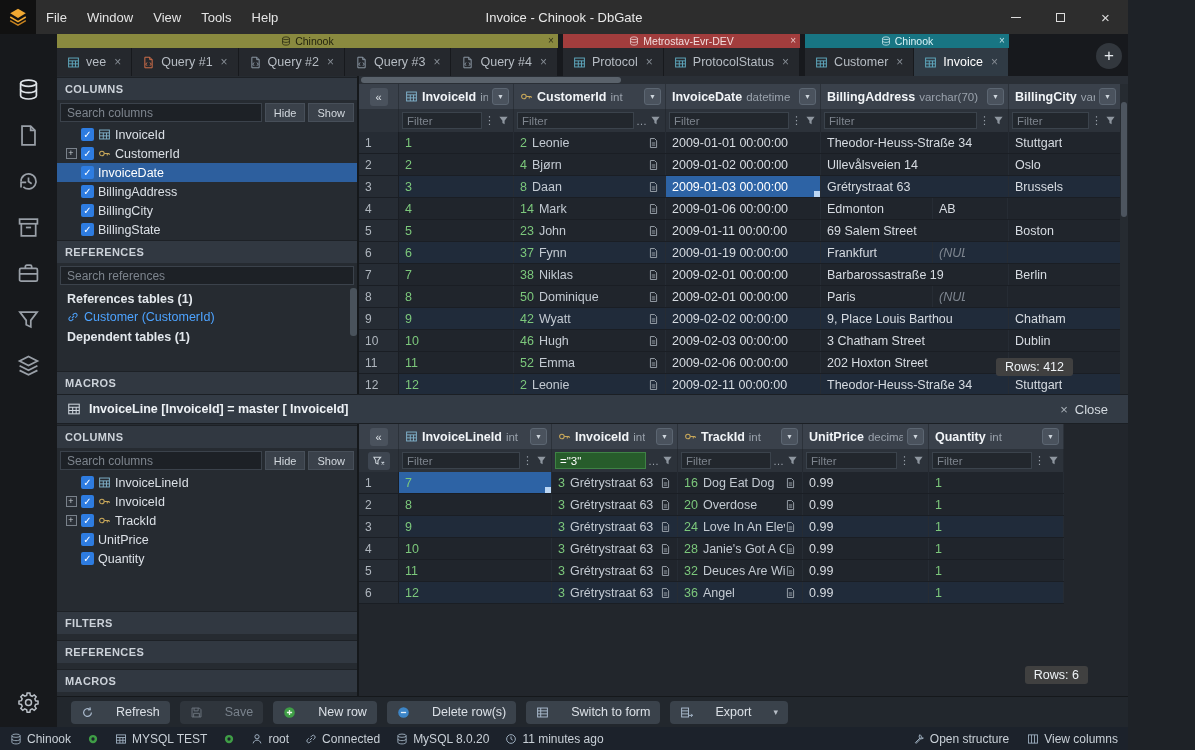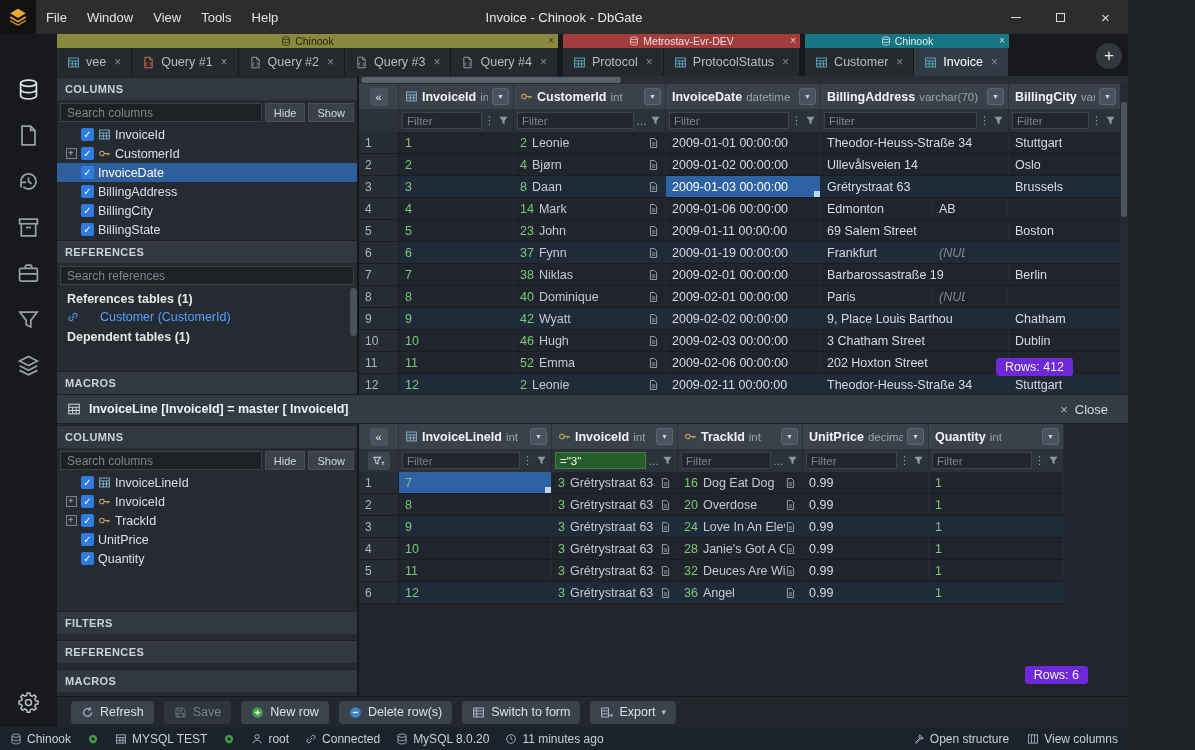--- a/index.html
+++ b/index.html
@@ -62,21 +62,21 @@
   .search-row input{flex:1;min-width:0;background:#1d2126;border:1px solid #3b424b;color:#cfd5dc;font-size:12px;height:19px;padding:0 6px;outline:none;font-family:inherit}
   .mini-btn{flex:none;background:#3a414a;border:1px solid #474f59;color:#d2d8de;font-size:11px;height:19px;padding:0 8px;font-family:inherit}
   .tree-row{height:19px;flex:none;display:flex;align-items:center;padding:0 4px 0 8px;gap:4px;font-size:12.5px;color:#dbe0e6}
   .tree-row.selected{background:#2d5f9e;color:#fff}
   .gutter{width:12px;flex:none;display:flex;justify-content:center}
   .expander{width:11px;height:11px;border:1px solid #7a828b;background:#2b3037;color:#c6cdd3;font-size:9px;line-height:9px;display:flex;align-items:center;justify-content:center}
   .checkbox{width:13px;height:13px;flex:none;background:#2e7ce0;border-radius:2px;color:#fff;font-size:10px;line-height:13px;display:flex;align-items:center;justify-content:center}
   .tree-ic{width:13px;height:13px;color:#7fb0c9}
   .tree-ic.key-icon{color:#c9a85a}
   .ref-bold{font-weight:bold;font-size:12.5px;padding:4px 10px 2px;color:#e2e7ec;flex:none;white-space:nowrap;overflow:hidden}
-  .ref-link{display:flex;gap:21px;align-items:center;padding:2px 10px;color:#4da3ff;font-size:12.5px;flex:none}
+  .ref-link{display:flex;gap:5px;align-items:center;padding:2px 10px;color:#4da3ff;font-size:12.5px;flex:none}
   .ref-link .icon{width:12px;height:12px}
   .panel-thumb{position:absolute;right:0;width:7px;background:#49525b;border-radius:3px}
 
   
   .grid-wrap{flex:1;min-width:0;position:relative;background:#22262c;display:flex;flex-direction:column;overflow:hidden}
   .hscroll{height:8px;flex:none;background:#2a2f36;position:relative}
   .hthumb{position:absolute;left:2px;top:1px;height:6px;width:260px;background:#5a626b;border-radius:3px}
   .ginner{width:max-content;flex:1;min-height:0;overflow:hidden;display:flex;flex-direction:column}
   .grow{display:flex;flex:none}
   .hrow{height:25px;background:#3a414b}
@@ -106,38 +106,38 @@
   .rownum-c{width:40px;flex:none;background:#262c34;color:#b0b7bf;font-size:12px;display:flex;align-items:center;padding-left:6px;border-right:1px solid #1a1e24}
   .dcell{flex:none;display:flex;align-items:center;padding:0 6px;font-size:12.5px;border-right:1px solid #262c34;overflow:hidden;white-space:nowrap;position:relative;color:#d7dce2}
   .v-num{color:#7cc87c;margin-right:5px;flex:none}
   .v-fk{color:#c3cad2;overflow:hidden;flex:0 1 auto;min-width:0}
   .v-text{overflow:hidden}
   .cell-doc{margin-left:auto;color:#99a1aa;width:11px;height:12px}
   .v-null .clipbox{font-style:italic;color:#7e8690}
   .clipbox{display:inline-block;max-width:26px;overflow:hidden;vertical-align:bottom;white-space:nowrap}
   .dcell.selected{background:#2d63a5;color:#fff}
   .fill-handle{position:absolute;right:0;bottom:0;width:6px;height:6px;background:#bcd7f4}
-  .rows-badge{position:absolute;background:#6d28d9;color:#eef2f6;font-size:12.5px;padding:2px 9px;border-radius:3px;z-index:5}
+  .rows-badge{position:absolute;background:#404040;color:#eef2f6;font-size:12.5px;padding:2px 9px;border-radius:3px;z-index:5}
   .badge-top{right:55px;bottom:18px}
   .badge-bottom{right:40px;bottom:12px}
   .vscroll{position:absolute;right:0;top:8px;bottom:0;width:8px;background:#262b31}
   .vthumb{position:absolute;top:18px;right:1px;width:6px;height:115px;background:#4d555f;border-radius:3px}
 
   
   .detail-bar{height:30px;flex:none;background:#333b45;display:flex;align-items:center;gap:8px;padding:0 10px;
     border-top:1px solid #1b1f24;border-bottom:1px solid #1b1f24}
   .detail-bar .icon{color:#cfd6de}
   .detail-title{font-weight:bold;font-size:12.5px;color:#eef2f6}
   .detail-right{margin-left:auto;display:flex;gap:7px;align-items:center;padding-right:10px}
   .close-x{color:#aab2ba;font-size:13px}
   .close-label{color:#d3d9df;font-size:13px}
 
   
   .toolbar{height:31px;flex:none;background:#22272d;display:flex;align-items:center;gap:10px;padding-left:14px;border-top:1px solid #15181b}
-  .tb-btn{height:23px;background:#3a424b;border:none;border-radius:4px;display:flex;align-items:center;gap:6px;padding:0 10px;
+  .tb-btn{height:23px;background:#3a424b;border:none;border-radius:4px;display:flex;align-items:center;gap:22px;padding:0 10px;
     font-size:12.5px;color:#dbe0e6;font-family:inherit}
   .tb-btn .icon{width:13px;height:13px;color:#a9b9cc}
   .tb-btn.disabled{color:#79828c;background:#2f353c}
   .tb-btn.disabled .icon{color:#6c747d}
   .tb-chev{font-size:9px;color:#b7bec6}
 
   
   .statusbar{height:23px;flex:none;background:#1c222b;display:flex;align-items:center;padding:0 10px;gap:16px;font-size:12px;color:#c9d0d7}
   .sb-item{display:flex;align-items:center;gap:5px;white-space:nowrap}
   .sb-item .icon{width:12px;height:12px;color:#9fb0c0}
@@ -785,21 +785,21 @@
                     <div class="dcell" style="width:75px">
                       <span class="v-null"><span class="clipbox">(NULL)</span></span>
                     </div>
                   </div>
                   <div class="drow">
                     <div class="rownum-c">8</div>
                     <div class="dcell" style="width:115px">
                       <span class="v-num">8</span>
                     </div>
                     <div class="dcell" style="width:152px">
-                      <span class="v-num">40</span>
+                      <span class="v-num">50</span>
                       <span class="v-fk">Dominique</span>
                       <span class="icon cell-doc">
                         <svg viewBox="0 0 16 16" fill="none" stroke="currentColor" stroke-width="1.4">
                           <path d="M3.5 1.5h6l3 3v10h-9z"></path>
                           <path d="M5.5 8h5M5.5 11h5"></path>
                         </svg>
                       </span>
                     </div>
                     <div class="dcell" style="width:155px">
                       <span class="v-text">2009-02-01 00:00:00</span>

